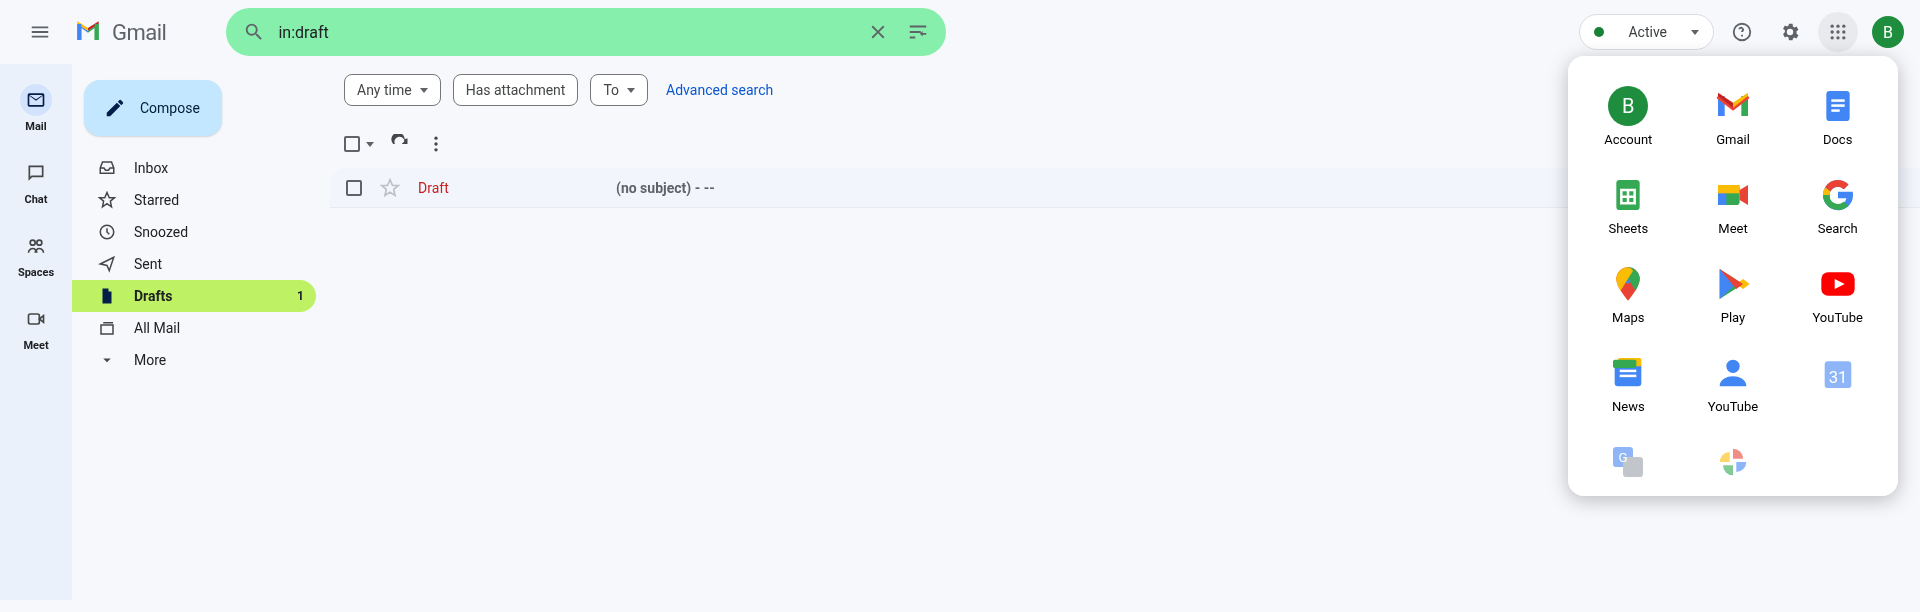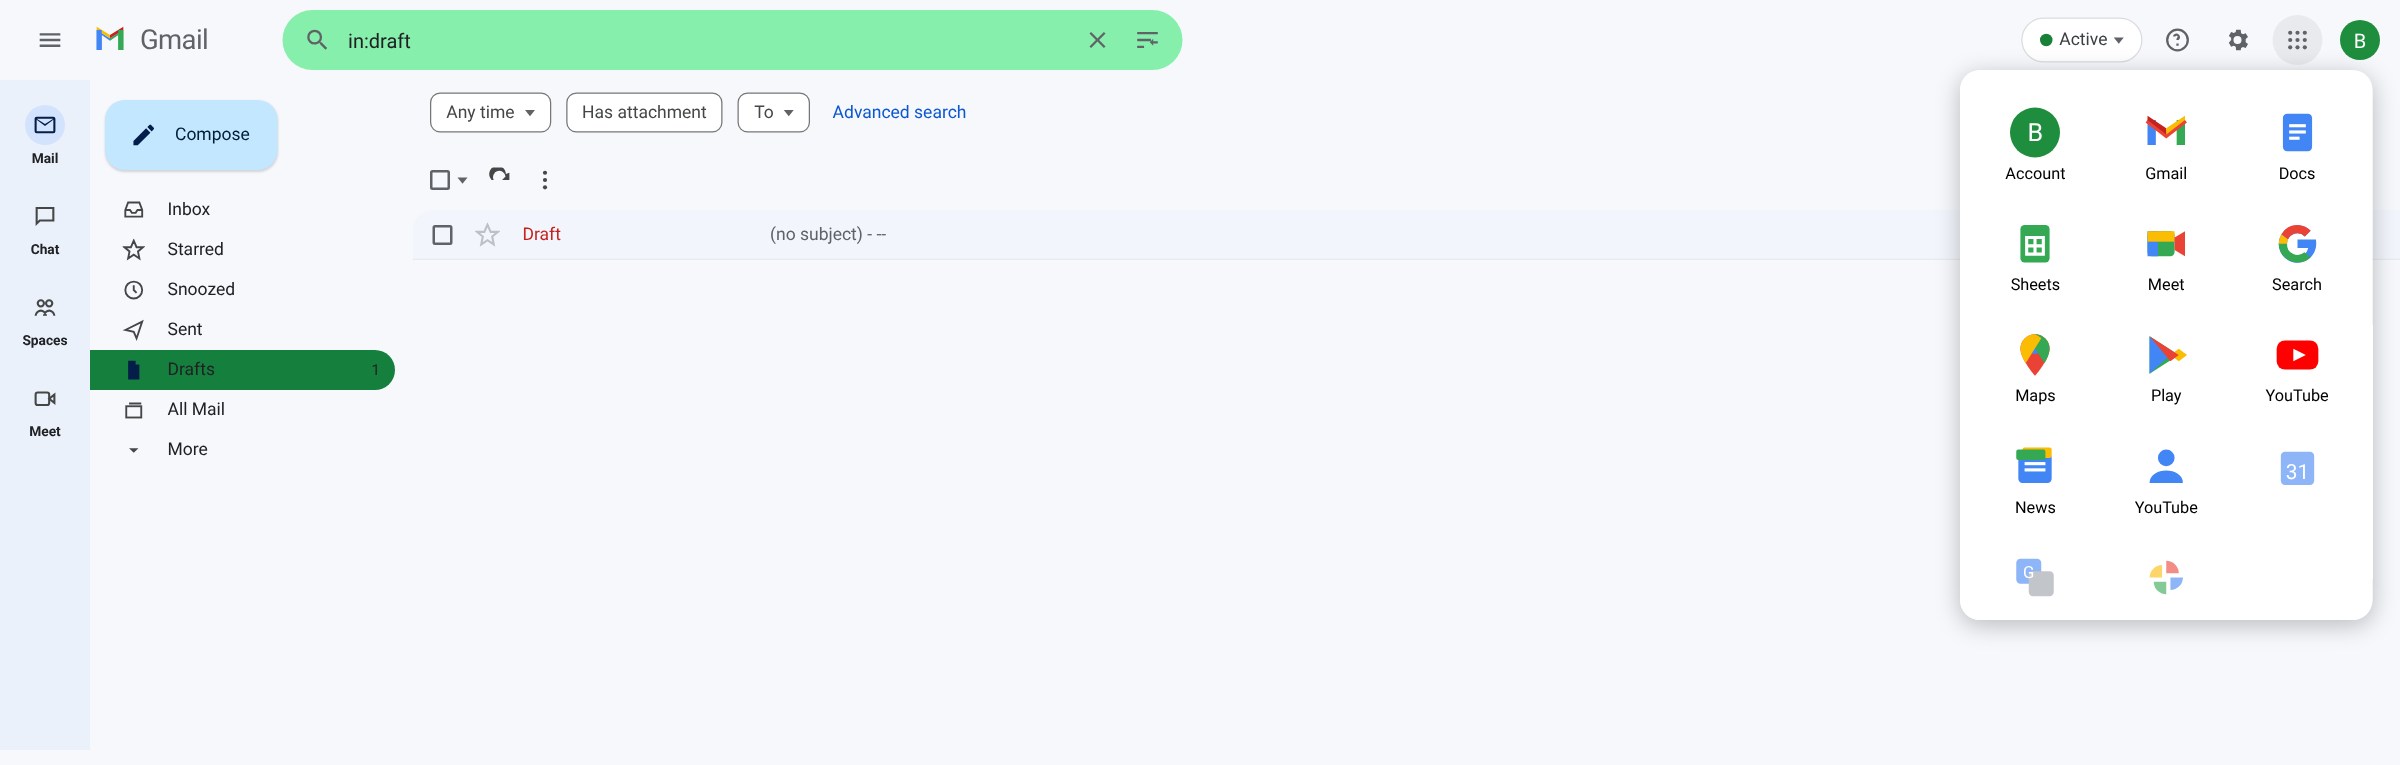--- a/index.html
+++ b/index.html
@@ -11,55 +11,55 @@
 .logo-wrap { display:flex; align-items:center; margin-left: 8px; margin-right: 60px; }
 .gmail-logo-icon { width:32px; height:32px; margin-right:8px; }
 .gmail-text { font-size: 22px; color:#5f6368; letter-spacing: -0.5px; }
 
 .search-bar { width: 720px; height: 48px; background:#86efac; border-radius: 24px; display:flex; align-items:center; padding: 0 8px; }
 .search-icon-btn { width:40px; height:40px; display:flex; align-items:center; justify-content:center; border-radius:50%; cursor:pointer; }
 .search-input { flex:1; border:none; background:transparent; font-size:16px; outline:none; color:#202124; padding-left:4px;}
 .clear-btn, .tune-btn { width:40px; height:40px; display:flex; align-items:center; justify-content:center; border-radius:50%; cursor:pointer; }
 
 .header-right { margin-left:auto; display:flex; align-items:center; gap:8px; }
-.active-chip { height:36px; border:1px solid #dadce0; border-radius:18px; padding: 0 14px; display:flex; align-items:center; gap:5px; color:#3c4043; font-size:14px; background:#fff;}
+.active-chip { height:36px; border:1px solid #dadce0; border-radius:18px; padding: 0 14px; display:flex; align-items:center; gap:24px; color:#3c4043; font-size:14px; background:#fff;}
 .green-dot { width:10px; height:10px; background:#188038; border-radius:50%; }
 .hdr-icon-btn { width:40px; height:40px; display:flex; align-items:center; justify-content:center; border-radius:50%; cursor:pointer; color:#5f6368;}
 .apps-btn { background:#e8eaed; }
 .avatar { width:32px; height:32px; border-radius:50%; background:#1e8e3e; color:#fff; display:flex; align-items:center; justify-content:center; font-size:16px; margin-left:6px;}
 
 
 .left-rail { position:absolute; left:0; top:64px; bottom:12px; width:72px; background:#eaf1fb; display:flex; flex-direction:column; align-items:center; padding-top:16px; gap:16px;font-weight:bold;}
 .rail-item { display:flex; flex-direction:column; align-items:center; gap:4px; cursor:pointer; width:100%; padding:4px 0;}
 .rail-icon { width:32px; height:32px; display:flex; align-items:center; justify-content:center; border-radius:16px;}
 .rail-item.selected .rail-icon { background:#d3e3fd; }
 .rail-label { font-size:11px; color:#202124; }
 
 
 .sidebar { position:absolute; left:72px; top:64px; bottom:0; width:256px; padding:8px 0; }
 .compose-btn { margin: 8px 0 16px 12px; height:56px; width:138px; background:#c2e7ff; border-radius:16px; display:flex; align-items:center; padding:0 20px; gap:14px; cursor:pointer; font-size:14px; color:#001d35; box-shadow: 0 1px 2px rgba(0,0,0,0.15);}
 .nav-item { height:32px; display:flex; align-items:center; padding: 0 12px 0 26px; border-radius: 0 16px 16px 0; margin-right:12px; gap:18px; cursor:pointer; color:#202124; font-size:14px;text-align:right;}
-.nav-item.active { background:#15803d; font-weight:400; }
+.nav-item.active { background:#bef264; font-weight:700; }
 .nav-item .count { margin-left:auto; font-size:12px; }
 .labels-hdr { display:flex; align-items:center; justify-content:space-between; padding: 18px 20px 6px 26px; font-size:15px; color:#202124; font-weight:500;}
 .plus-btn { width:28px; height:28px; display:flex; align-items:center; justify-content:center; border-radius:50%; cursor:pointer;}
 
 
 .main { position:absolute; left:328px; right:0; top:64px; bottom:0; }
 .filter-row { display:flex; align-items:center; gap:12px; padding: 10px 16px 14px 16px;}
 .chip { height:32px; border:1px solid #747775; border-radius:8px; padding:0 12px; display:flex; align-items:center; gap:8px; font-size:14px; color:#444746; background:#fff; cursor:pointer;}
 .adv-link { color:#0b57d0; font-size:14px; margin-left:6px; cursor:pointer;}
 .toolbar { height:48px; display:flex; align-items:center; padding:0 16px; gap:16px; border-bottom:0;}
 .select-wrap { display:flex; align-items:center; gap:2px;}
 .checkbox { width:16px; height:16px; border:2px solid #5f6368; border-radius:2px; }
 .msg-list { background:#bef264; border-radius:16px 0 0 0; overflow:hidden; margin-left: 2px;}
 .msg-row { height:40px; display:flex; align-items:center; padding:0 16px; border-bottom:1px solid #e8eaed; background: #f2f6fc; gap:18px; cursor:pointer;}
 .star { color:#bdc1c6; }
 .draft-tag { color:#c5221f; font-size:14px; font-weight:400; width:180px;}
-.subject { color:#5f6368; font-size:14px;}
+.subject { color:#5f6368; font-size:14px;font-weight:bold;}
 .subject .sep { color:#5f6368; }
 
 
 .apps-menu { position:absolute; top:56px; right:22px; width:330px; height:440px; background:#fff; border-radius:16px; box-shadow: 0 4px 20px rgba(0,0,0,0.25); padding: 20px 10px; overflow-y:auto; z-index:50;}
 .apps-grid { display:grid; grid-template-columns: repeat(3, 1fr); gap: 8px 4px;}
 .app-tile { display:flex; flex-direction:column; align-items:center; gap:6px; padding:10px 4px; border-radius:8px; cursor:pointer;}
 .app-icon { width:40px; height:40px; display:flex; align-items:center; justify-content:center;}
 .app-label { font-size:13px; color:#000000;}
 .account-avatar { width:40px; height:40px; border-radius:50%; background:#1e8e3e; color:#fff; display:flex; align-items:center; justify-content:center; font-size:20px;}
 

